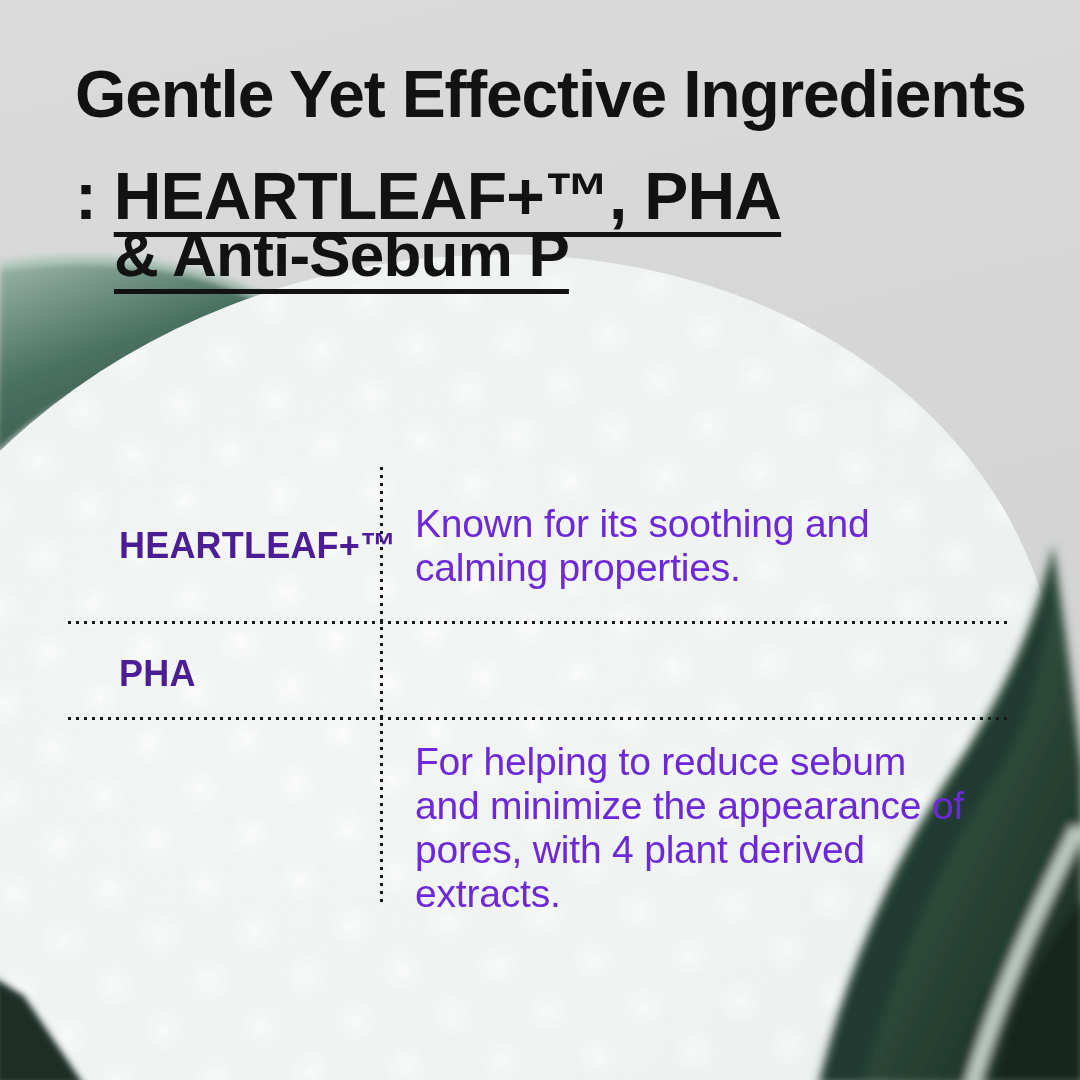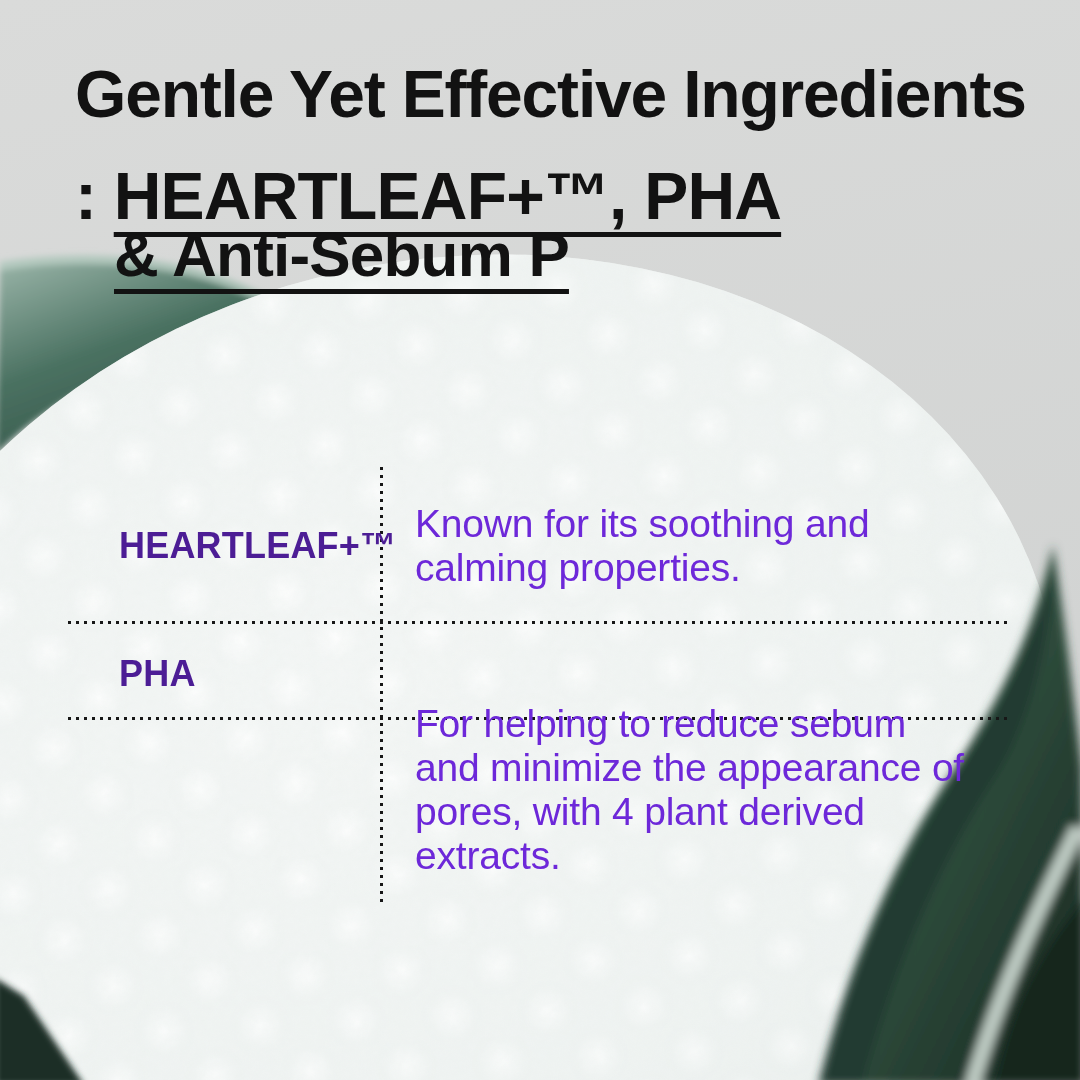--- a/index.html
+++ b/index.html
@@ -20,21 +20,21 @@
   .hl-u { text-decoration:underline; text-decoration-thickness:5px; text-underline-offset:13px; }
 
   
   .ing-label { position:absolute; left:119px; font-size:36px; font-weight:700; color:#4c1d95; letter-spacing:0.2px; white-space:nowrap; }
   .lbl-0 { top:525px; }
   .lbl-1 { top:653px; }
   .lbl-2 { top:787px; }
   .ing-desc { position:absolute; left:415px; font-size:39px; font-weight:400; color:#6d28d9; line-height:44px; letter-spacing:-0.2px; }
   .desc-0 { top:502px; width:560px; }
   .desc-1 { top:645px; width:650px; }
-  .desc-2 { top:702px; width:560px; }
+  .desc-2 { top:740px; width:560px; }
 
   
   .vrule {
     position:absolute; left:380px; top:467px; width:3px; height:437px;
     background-image:repeating-linear-gradient(180deg,#171717 0 3px,transparent 3px 8px);
   }
   .hrule {
     position:absolute; left:68px; width:941px; height:3px;
     background-image:repeating-linear-gradient(90deg,#171717 0 3px,transparent 3px 8px);
   }

